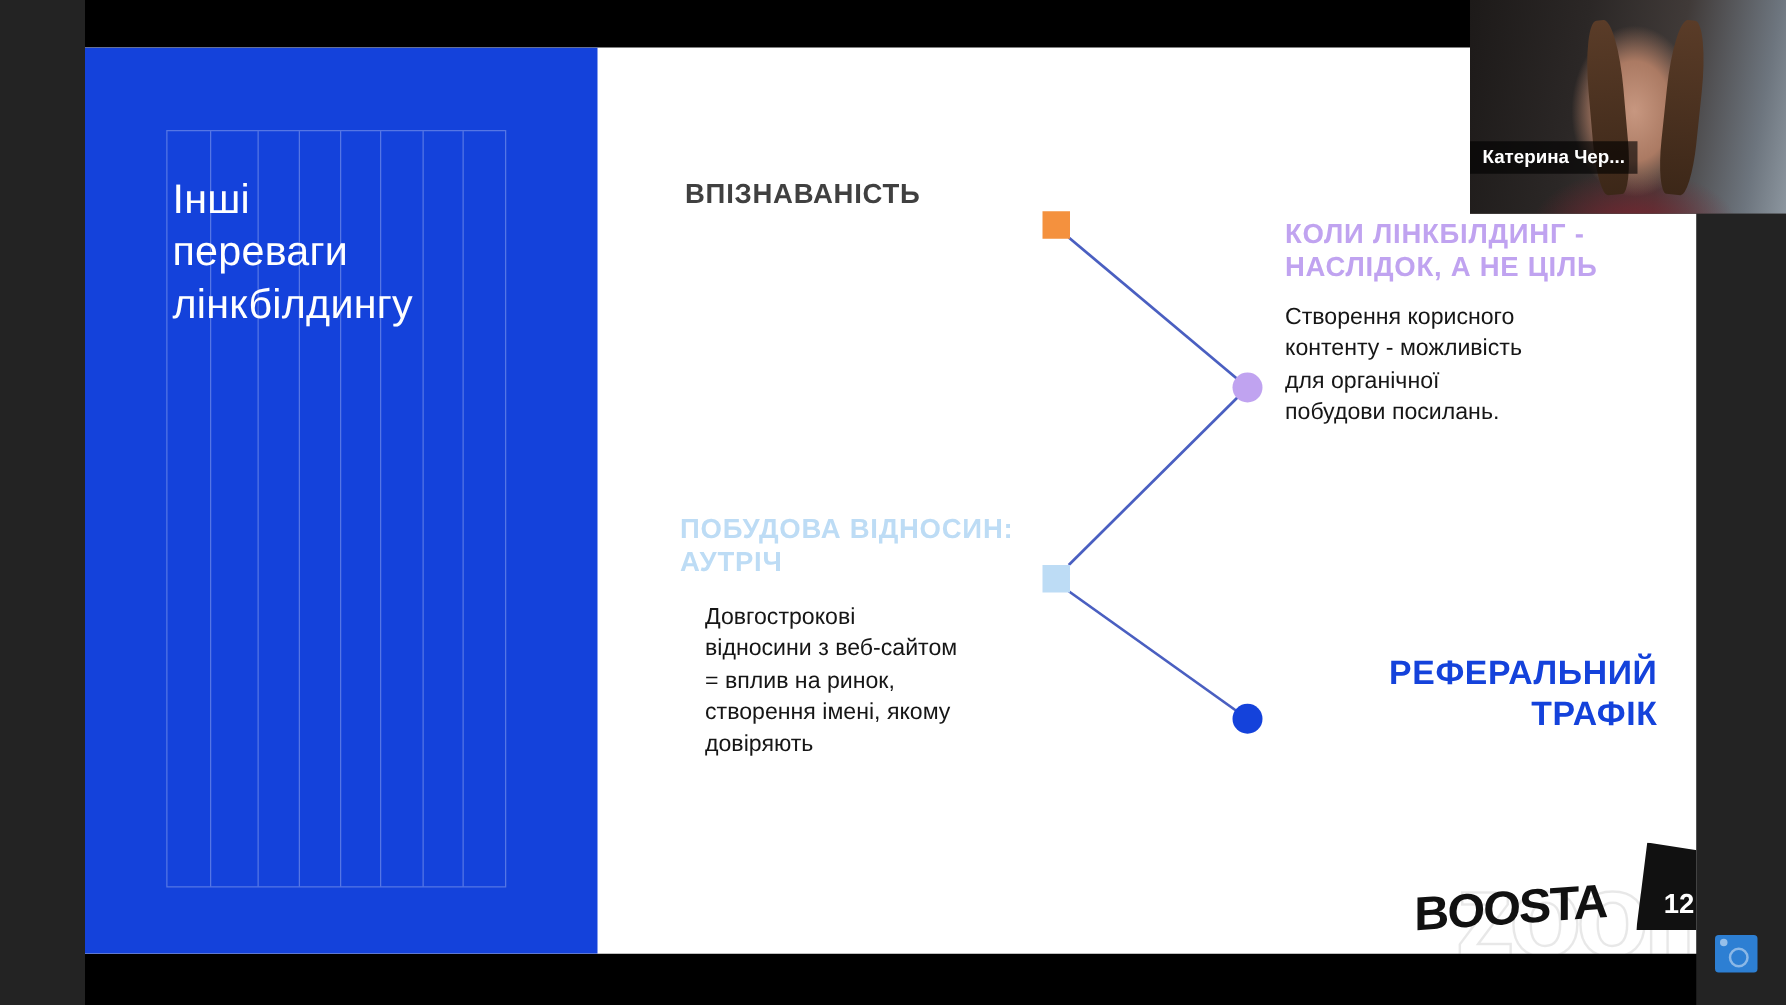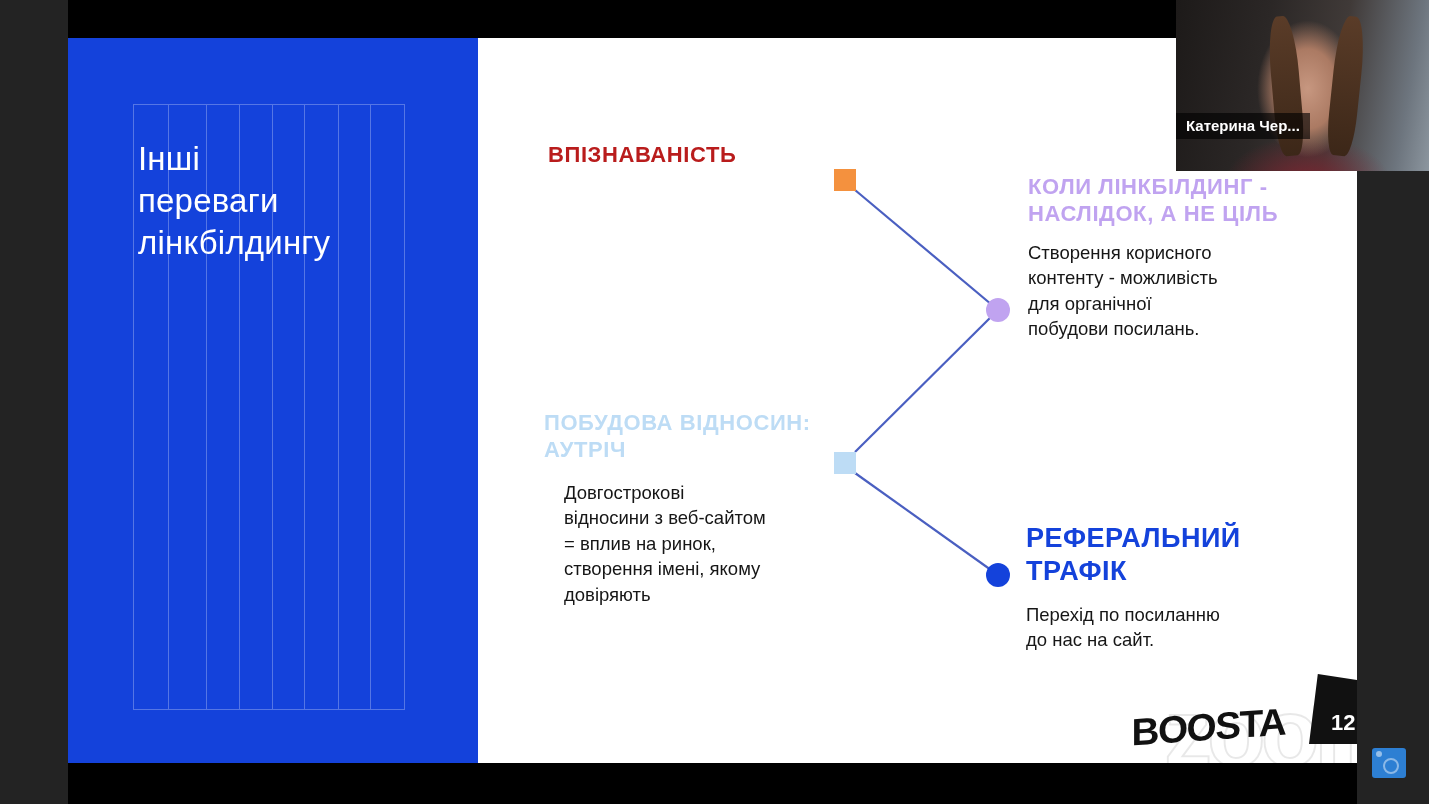--- a/index.html
+++ b/index.html
@@ -97,32 +97,32 @@
   .blk p {
     margin: 0;
     font-size: 18.5px;
     line-height: 1.38;
     color: #161616;
     font-weight: 500;
     white-space: pre-line;
   }
 
   #blk-recognition { left: 94px; top: 104px; width: 300px; }
-  #blk-recognition h3 { color: #b91c1c; }
+  #blk-recognition h3 { color: #404040; }
   #blk-recognition p  { margin-left: 15px; }
 
   #blk-outreach { left: 90px; top: 372px; width: 300px; }
   #blk-outreach h3 { color: #BDDCF5; }
   #blk-outreach p  { margin-left: 20px; }
 
   #blk-consequence { left: 574px; top: 136px; width: 280px; }
   #blk-consequence h3 { color: #C0A3F0; margin-bottom: 12px; }
 
   #blk-referral { left: 572px; top: 484px; width: 300px; }
-  #blk-referral h3 { color: #1442DB; font-size: 27px; letter-spacing: 0.5px; margin-bottom: 14px;}
+  #blk-referral h3 { color: #1442DB; font-size: 27px; letter-spacing: 0.5px; margin-bottom: 14px; text-align: right;}
 
   
   #connectors {
     position: absolute;
     left: 0; top: 0;
     width: 1289px; height: 725px;
     pointer-events: none;
   }
 
   
@@ -286,22 +286,20 @@
 НЕ ЦІЛЬ</h3>
         <p>Створення корисного
 контенту - можливість
 для органічної
 побудови посилань.</p>
       </div>
 
       <div class="blk" id="blk-referral">
         <h3>РЕФЕРАЛЬНИЙ
 ТРАФІК</h3>
-        <p>Перехід по посиланню
-до нас на сайт.</p>
       </div>
     </div>
 
     <svg id="connectors" viewBox="0 0 1289 725">
       <line x1="787" y1="152" x2="930" y2="272" stroke="#4A5FC1" stroke-width="2.2"></line>
       <line x1="787" y1="414" x2="930" y2="272" stroke="#4A5FC1" stroke-width="2.2"></line>
       <line x1="787" y1="435" x2="930" y2="537" stroke="#4A5FC1" stroke-width="2.2"></line>
 
       <rect x="766" y="131" width="22" height="22" fill="#F4913E"></rect>
       <rect x="766" y="414" width="22" height="22" fill="#BDDCF5"></rect>

